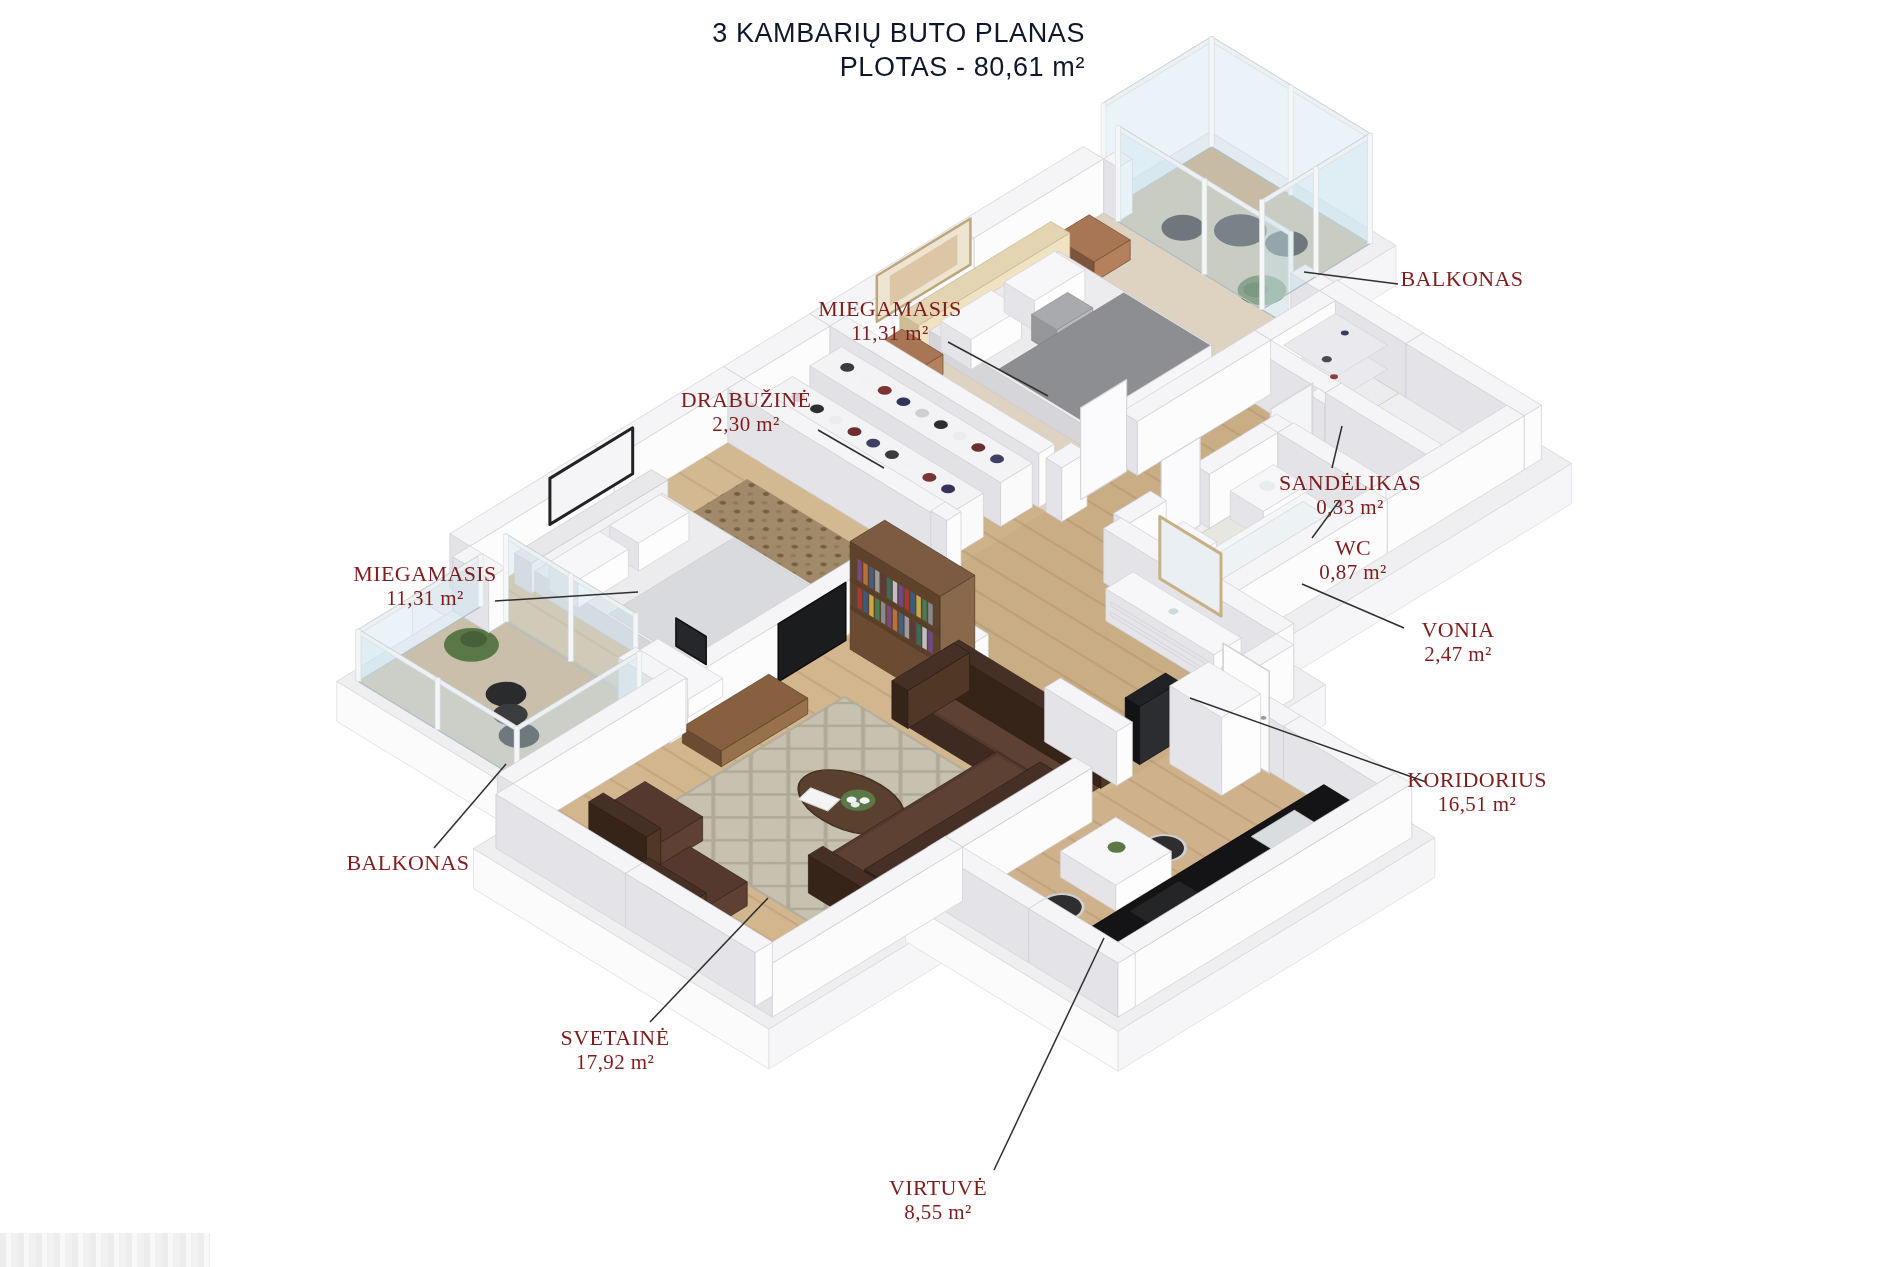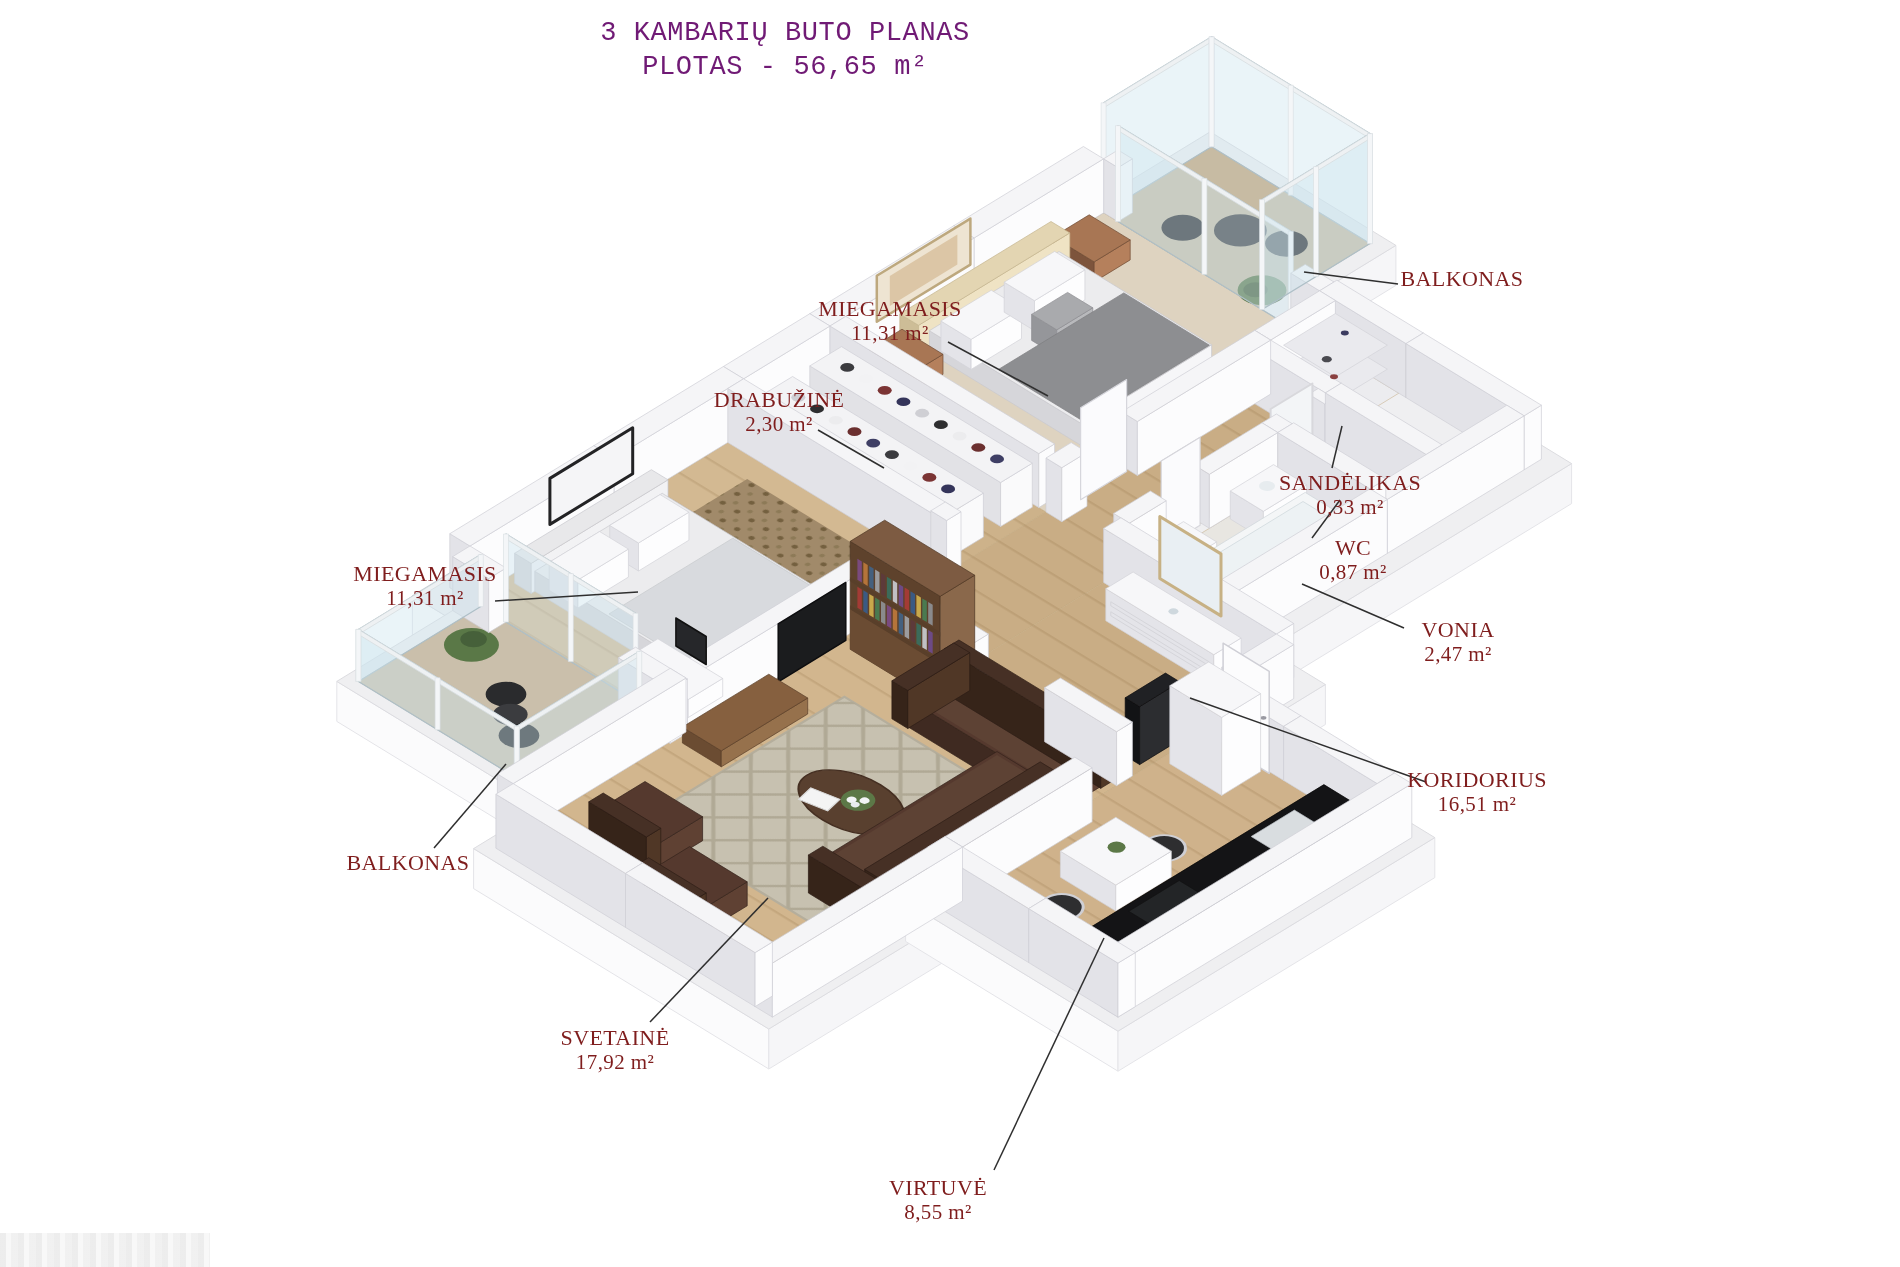--- a/index.html
+++ b/index.html
@@ -1,19 +1,19 @@
 <!DOCTYPE html>
 <html><head>
 <meta charset="utf-8">
 <style>
   html,body{margin:0;padding:0;background:#fff;width:1900px;height:1267px;overflow:hidden;}
   #stage{position:relative;width:1900px;height:1267px;background:#ffffff;font-family:"Liberation Serif",serif;}
   svg{position:absolute;left:0;top:0;}
-  .title{position:absolute;left:485px;top:16px;width:600px;text-align:center;
-         font-family:Liberation Mono, monospace;font-size:27px;line-height:34px;color:#701a75;letter-spacing:.6px;}
+  .title{position:absolute;left:485px;top:16px;width:600px;text-align:right;
+         font-family:Liberation Sans, sans-serif;font-size:27px;line-height:34px;color:#0f172a;letter-spacing:.6px;}
   .rlabel{position:absolute;width:260px;text-align:center;font-family:"Liberation Serif",serif;
           color:#7f1d1d;font-size:21px;line-height:25px;letter-spacing:.4px;}
   .rlabel .nm{font-size:22px;display:block;}
   .rlabel .ar{display:block;}
   .watermark{position:absolute;left:0;top:1233px;width:210px;height:34px;opacity:.18;
     background:repeating-linear-gradient(90deg,#9a9a9a 0 6px,#d8d8d8 6px 11px,#b0b0b0 11px 18px);}
 </style>
 </head>
 <body>
 
@@ -468,28 +468,28 @@
         <line x1="1426" y1="782" x2="1190" y2="698" stroke="#2f2f2f" stroke-width="1.5"></line>
         <line x1="495" y1="601" x2="638" y2="592" stroke="#2f2f2f" stroke-width="1.5"></line>
         <line x1="434" y1="848" x2="506" y2="764" stroke="#2f2f2f" stroke-width="1.5"></line>
         <line x1="650" y1="1022" x2="768" y2="898" stroke="#2f2f2f" stroke-width="1.5"></line>
         <line x1="994" y1="1170" x2="1104" y2="938" stroke="#2f2f2f" stroke-width="1.5"></line>
       </g>
   </svg>
 
   <div class="title">
     <div>3 KAMBARIŲ BUTO PLANAS</div>
-    <div>PLOTAS - 56,65 m²</div>
+    <div>PLOTAS - 80,61 m²</div>
   </div>
 
   <div class="rlabel" style="left:760px;top:296px;">
     <span class="nm">MIEGAMASIS</span>
     <span class="ar">11,31 m²</span>
   </div>
-  <div class="rlabel" style="left:649px;top:387px;">
+  <div class="rlabel" style="left:616px;top:387px;">
     <span class="nm">DRABUŽINĖ</span>
     <span class="ar">2,30 m²</span>
   </div>
   <div class="rlabel" style="left:1332px;top:266px;">
     <span class="nm">BALKONAS</span>
   </div>
   <div class="rlabel" style="left:1200px;top:470px;padding-left:20px;">
     <span class="nm">SANDĖLIKAS</span>
     <span class="ar">0,33 m²</span>
   </div>

